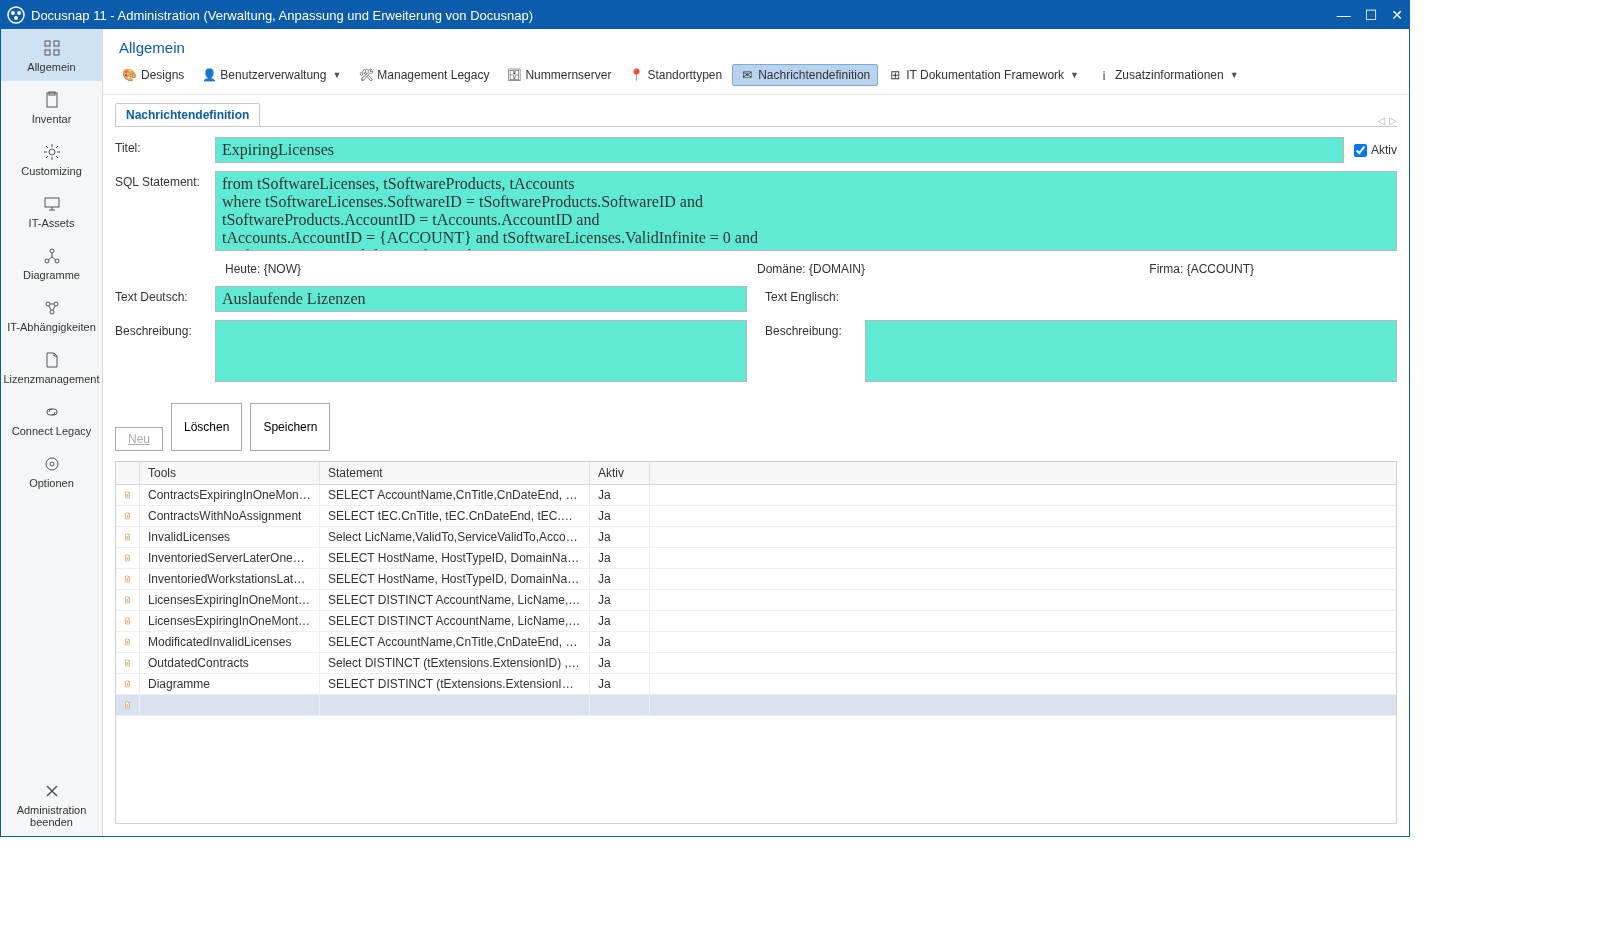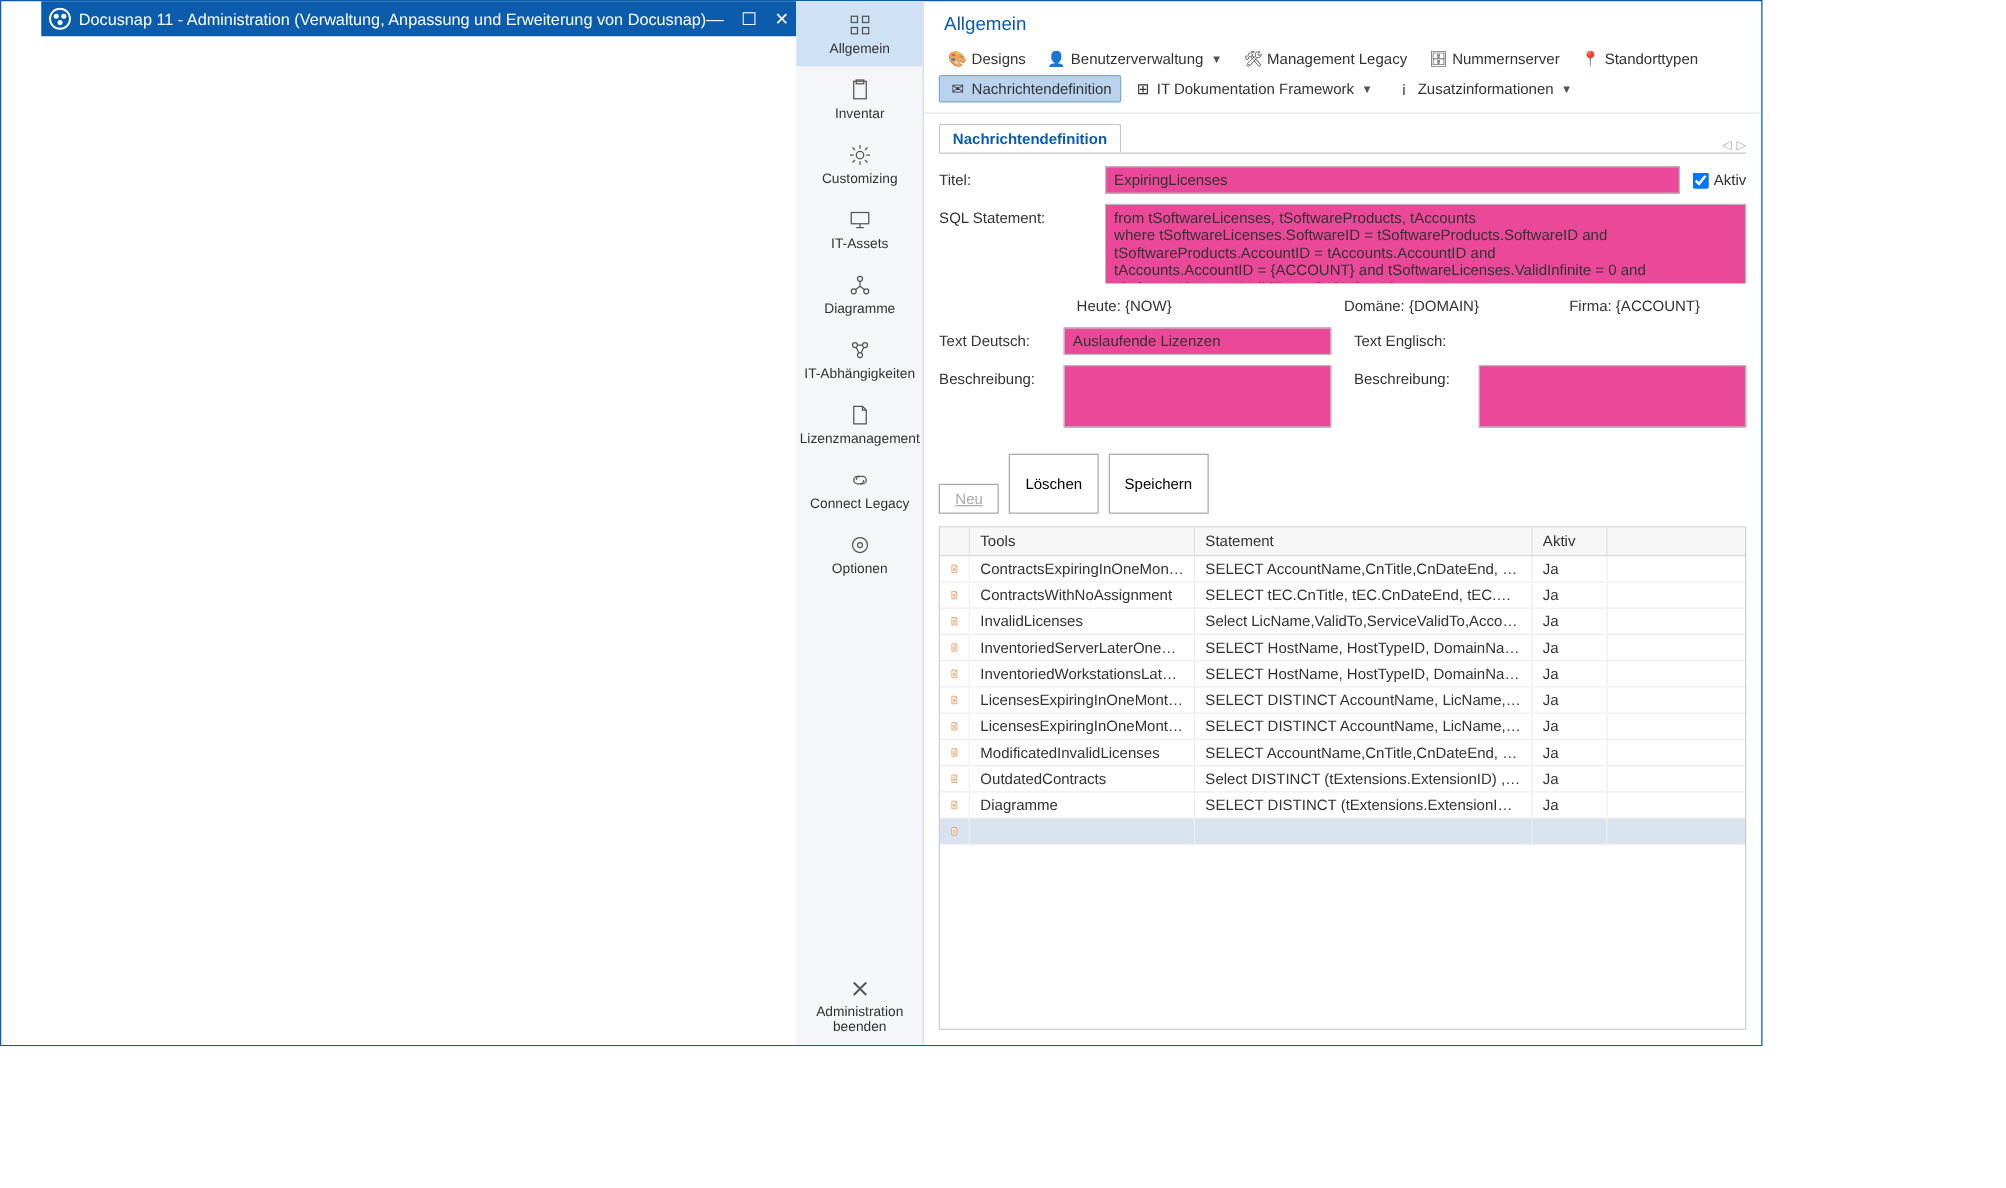--- a/index.html
+++ b/index.html
@@ -9,23 +9,22 @@
   font-size: 12px;
   color: #333;
   background: #fff;
   overflow: hidden;
 }
 .window {
   width: 1410px;
   height: 837px;
   border: 1px solid #0b5cad;
   display: flex;
-  flex-direction: row;
+  flex-direction: column;
   background: #fff;
-  padding-left: 32px;
 }
 .titlebar {
   height: 28px;
   background: #0b5cad;
   color: #fff;
   display: flex;
   align-items: center;
   padding: 0 6px;
   font-size: 13px;
 }
@@ -101,31 +100,31 @@
   font-weight: 600;
   border-top-left-radius: 2px;
   border-top-right-radius: 2px;
 }
 .tab-strip .nav-arrows { margin-left: auto; color: #aaa; font-size: 10px; display:flex; gap:4px; }
 .form-area {
   border-top: 1px solid #c7c7c7;
   margin: 0 12px;
   padding-top: 10px;
 }
-.form-row { display: flex; align-items: flex-start; margin-bottom: 8px; gap: 33px; }
+.form-row { display: flex; align-items: flex-start; margin-bottom: 8px; }
 .form-label { width: 100px; padding-top: 4px; color: #333; font-size: 12px; }
 .form-field { flex: 1; }
 .input, .textarea {
   width: 100%;
   border: 1px solid #b8b8b8;
   padding: 3px 6px;
-  font-family: Liberation Sans, sans-serif;
-  font-size: 12px;
-  color: #333;
-  background: #ec4899;
+  font-family: Liberation Serif, serif;
+  font-size: 16px;
+  color: #333;
+  background: #5eead4;
 }
 .textarea { resize: none; }
 .titel-row { display: flex; align-items: center; gap: 10px; }
 .aktiv-chk { display: flex; align-items: center; gap: 4px; white-space: nowrap; }
 .placeholders-row {
   display: flex;
   padding-left: 110px;
   margin-bottom: 10px;
   font-size: 12px;
   color: #333;

